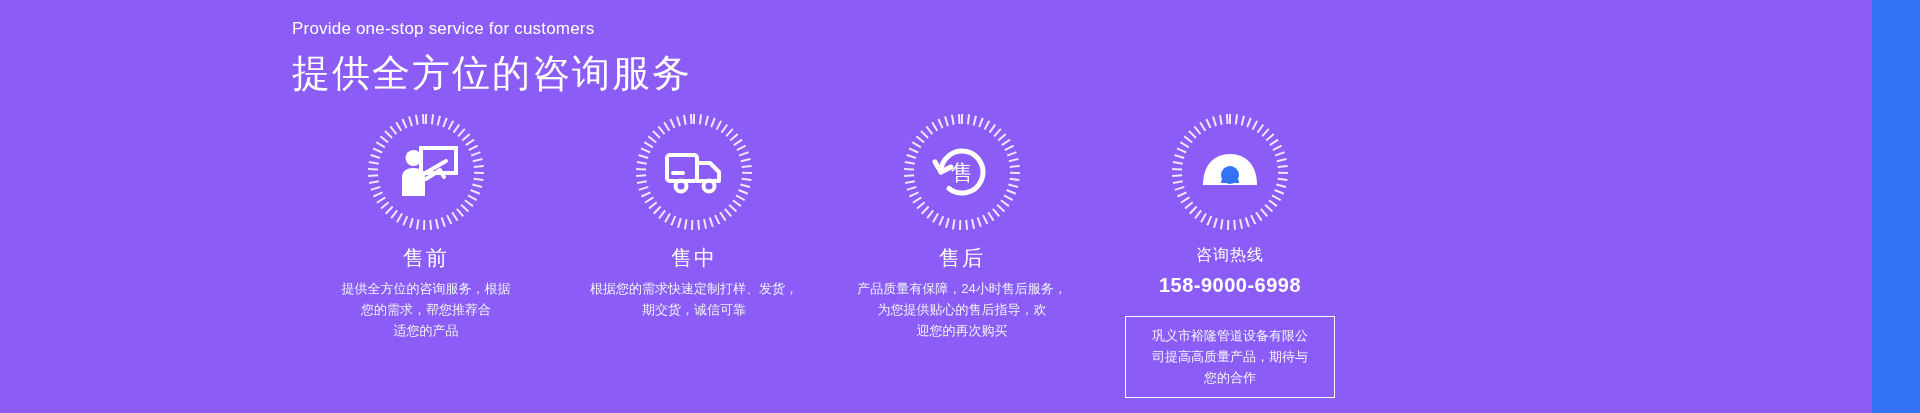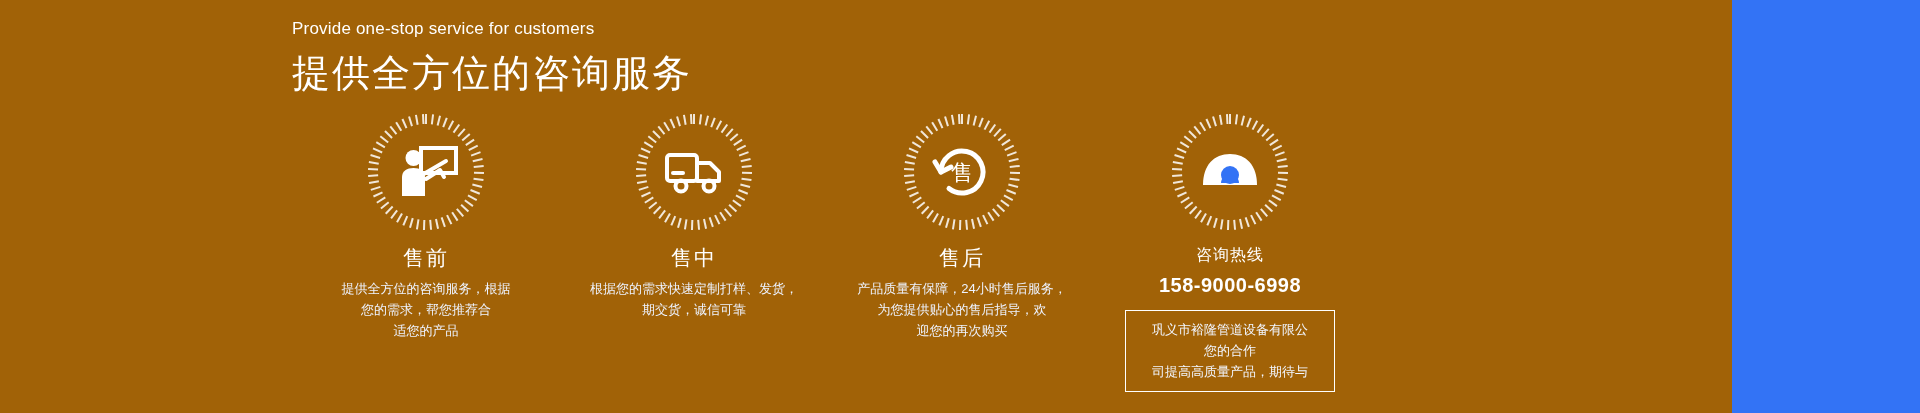--- a/index.html
+++ b/index.html
@@ -9,23 +9,23 @@
   body {
     width: 1920px;
     height: 413px;
     overflow: hidden;
     background: #3373f5;
     font-family: "Liberation Sans", "DejaVu Sans", sans-serif;
     -webkit-font-smoothing: antialiased;
   }
   .banner {
     position: relative;
-    width: 1732px;
+    width: 1872px;
     height: 413px;
-    background: #a16207;
+    background: #8b5cf6;
     box-sizing: border-box;
   }
   
   .heading {
     position: absolute;
     left: 292px;
     top: 16px;
     width: 900px;
   }
   .heading-en {
@@ -112,21 +112,21 @@
   }
   .hotline-number {
     margin-top: 6px;
     font-size: 20px;
     line-height: 26px;
     color: #ffffff;
     font-weight: bold;
     letter-spacing: .5px;
   }
   .company-box {
-    margin-top: 12px;
+    margin-top: 18px;
     border: 1px solid #ffffff;
     padding: 8px 14px 9px 14px;
     width: 180px;
     box-sizing: content-box;
     font-size: 13px;
     line-height: 21px;
     color: #f2f6ff;
   }
   .company-box .line {
     display: block;
@@ -427,19 +427,19 @@
         <svg class="glyph" viewBox="0 0 66 66">
           <path d="M6 46 C6 26 17 15 33 15 C49 15 60 26 60 46 Z" fill="#ffffff"></path>
           <circle cx="33" cy="36" r="9" fill="#3373f5"></circle>
           <path d="M24 44 C24 39 28 36 33 36 C38 36 42 39 42 44 Z" fill="#3373f5"></path>
         </svg>
       </div>
       <div class="hotline-label">咨询热线</div>
       <div class="hotline-number">158-9000-6998</div>
       <div class="company-box">
         <span class="line">巩义市裕隆管道设备有限公</span>
+        <span class="line">司提高高质量产品，期待与</span>
         <span class="line last">您的合作</span>
-        <span class="line">司提高高质量产品，期待与</span>
       </div>
     </div>
 
   </div>
 </div>
 
 </body></html>

